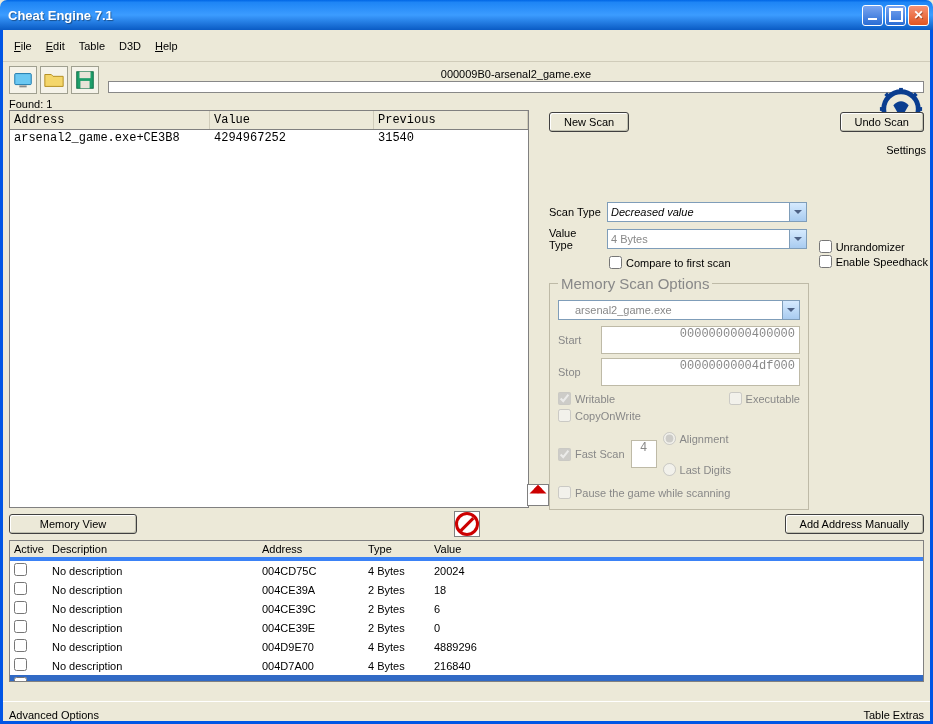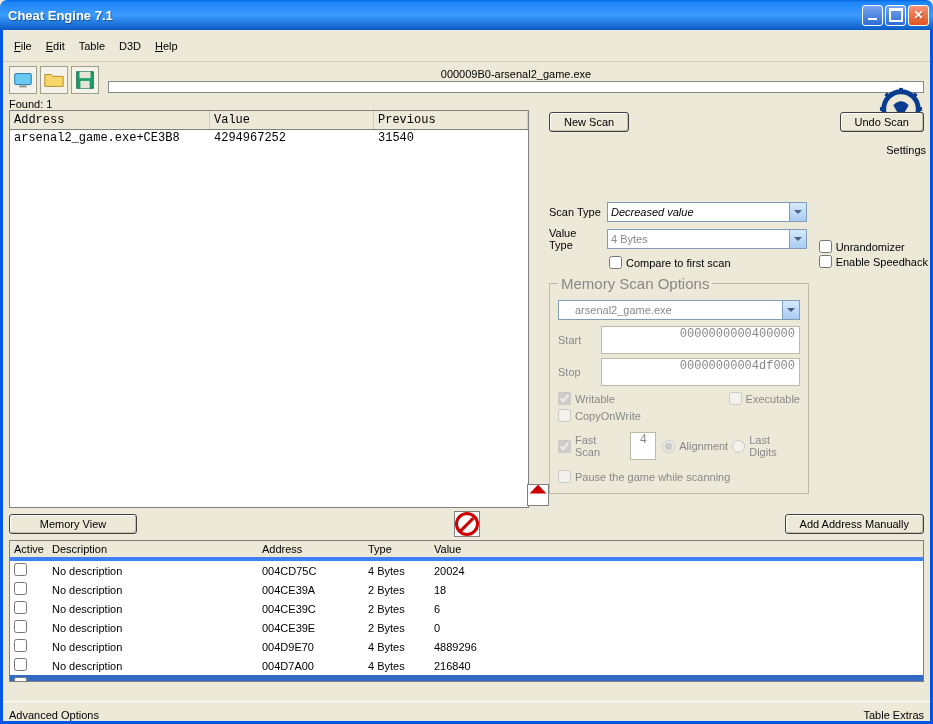--- a/index.html
+++ b/index.html
@@ -219,21 +219,21 @@
         <div class="mso-check" style="margin-top:4px;">
             <input type="checkbox" disabled="" style="">
             <span>CopyOnWrite</span>
           </div>
         <div style="display:flex;align-items:center;gap:6px;margin-top:10px;">
           <div class="mso-check">
               <input type="checkbox" checked="" disabled="" style="">
               <span>Fast Scan</span>
             </div>
           <div class="mso-input" style="width:26px;flex:0 0 26px;text-align:center;">4</div>
-          <div style="display:flex;flex-direction:row;gap:4px;">
+          <div style="display:flex;flex-direction:column;gap:18px;">
             <div class="mso-check">
                 <input type="radio" checked="" disabled="" style="">
                 <span>Alignment</span>
               </div>
             <div class="mso-check">
                 <input type="radio" disabled="" style="">
                 <span>Last Digits</span>
               </div>
           </div>
         </div>

